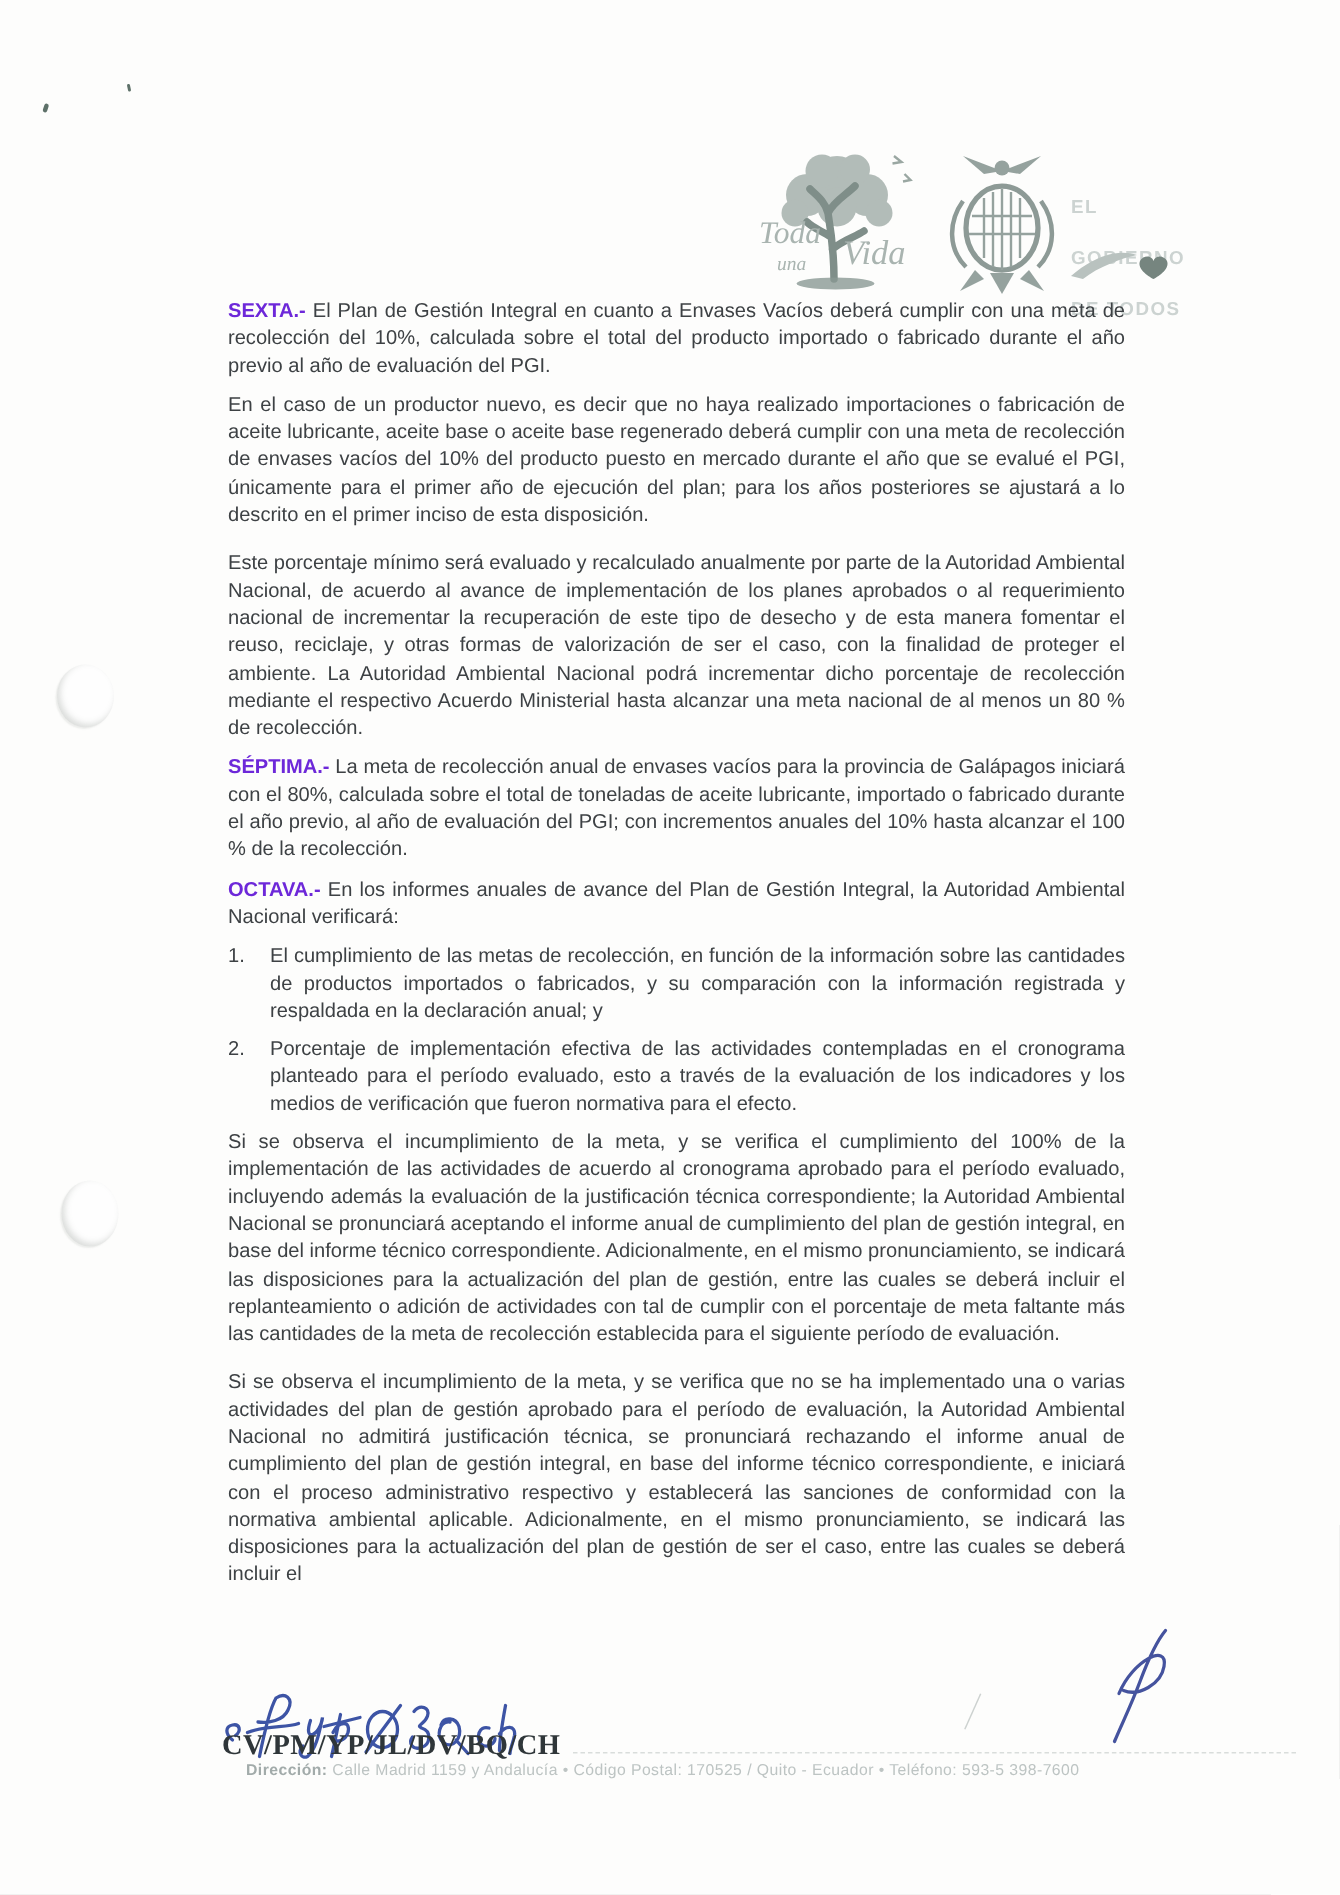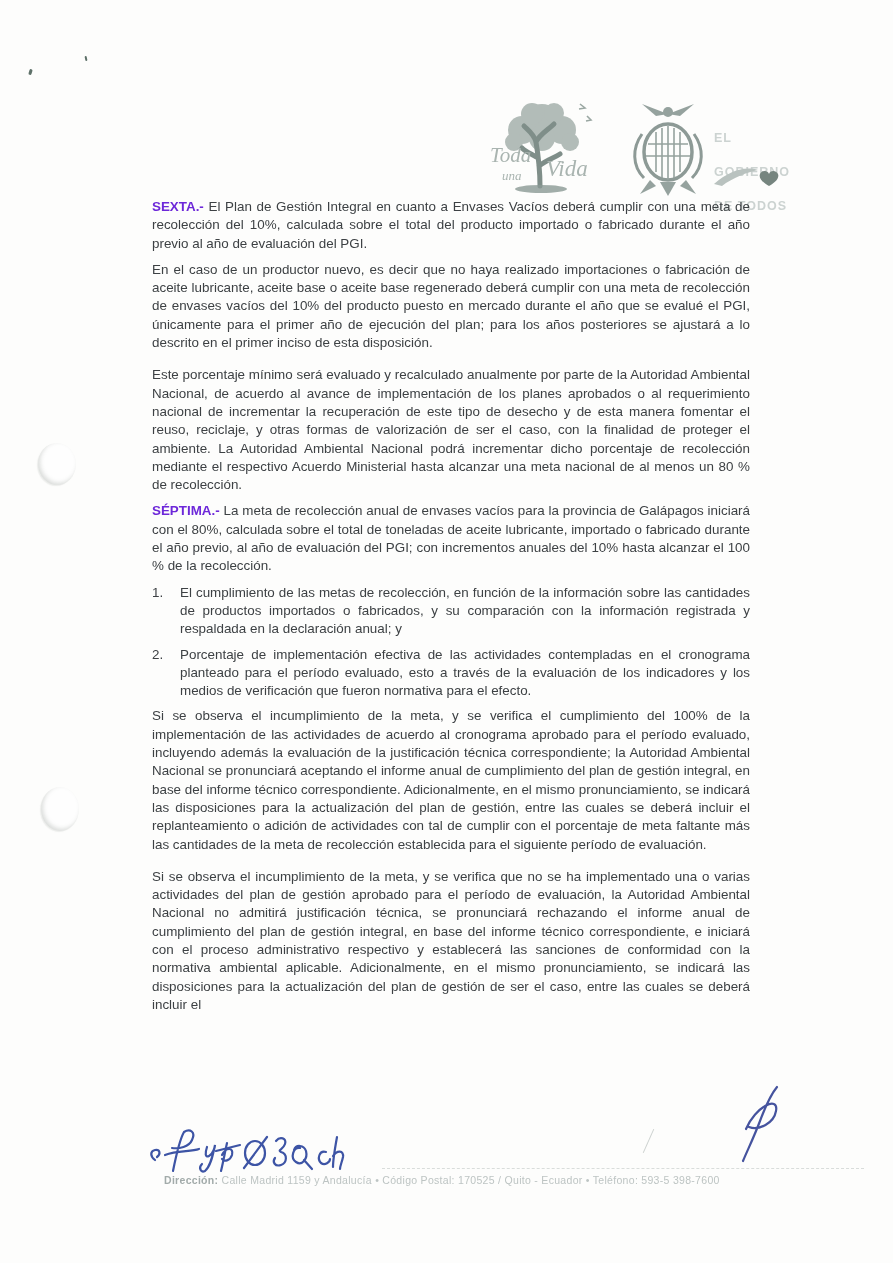--- a/index.html
+++ b/index.html
@@ -13,21 +13,21 @@
     color:#3d4144;
   }
   
   .wordmark{
     position:absolute;left:204px;top:143px;
     font-size:17.5px;letter-spacing:1.5px;
     white-space:nowrap;
   }
   .wordmark .light{color:#c3c9c8;font-weight:400;}
   .wordmark .boldname{color:#99a2a2;font-weight:700;font-style:italic;letter-spacing:0.5px;}
-  .tree-logo{position:absolute;left:484px;top:96px;}
+  .tree-logo{position:absolute;left:500px;top:96px;}
   .coat{position:absolute;left:622px;top:100px;}
   .gov-slogan{
     position:absolute;left:714px;top:112px;
     font-size:12.5px;line-height:16px;letter-spacing:1px;
     color:#ccd3d1;font-weight:700;
   }
   .gov-slogan div{white-space:nowrap;margin-top:18px;}
   .heart-swoosh{position:absolute;left:712px;top:158px;}
   
   .speck{position:absolute;background:#5e7169;border-radius:2px;}
@@ -157,20 +157,21 @@
   <div class="doc-body">
 
     <p><span class="lead">SEXTA.-</span> <span>El Plan de Gestión Integral en cuanto a Envases Vacíos deberá cumplir con una meta de recolección del 10%, calculada sobre el total del producto importado o fabricado durante el año previo al año de evaluación del PGI.</span></p>
 
     <p><span>En el caso de un productor nuevo, es decir que no haya realizado importaciones o fabricación de aceite lubricante, aceite base o aceite base regenerado deberá cumplir con una meta de recolección de envases vacíos del 10% del producto puesto en mercado durante el año que se evalué el PGI, únicamente para el primer año de ejecución del plan; para los años posteriores se ajustará a lo descrito en el primer inciso de esta disposición.</span></p>
 
     <p class="gap-md"><span>Este porcentaje mínimo será evaluado y recalculado anualmente por parte de la Autoridad Ambiental Nacional, de acuerdo al avance de implementación de los planes aprobados o al requerimiento nacional de incrementar la recuperación de este tipo de desecho y de esta manera fomentar el reuso, reciclaje, y otras formas de valorización de ser el caso, con la finalidad de proteger el ambiente. La Autoridad Ambiental Nacional podrá incrementar dicho porcentaje de recolección mediante el respectivo Acuerdo Ministerial hasta alcanzar una meta nacional de al menos un 80 % de recolección.</span></p>
 
     <p><span class="lead">SÉPTIMA.-</span> <span>La meta de recolección anual de envases vacíos para la provincia de Galápagos iniciará con el 80%, calculada sobre el total de toneladas de aceite lubricante,  importado o fabricado durante el año previo, al año de evaluación del PGI; con incrementos anuales del 10% hasta alcanzar el 100 % de la recolección.</span></p>
 
+    <p><span class="lead">OCTAVA.-</span> <span>En los informes anuales de avance del Plan de Gestión Integral, la Autoridad Ambiental Nacional verificará:</span></p>
 
     <div class="num-list">
       <div class="num-item">
         <span class="num">1.</span>
         <span class="itxt">El cumplimiento de las metas de recolección, en función de la información sobre las cantidades de productos importados o fabricados, y su comparación con la información registrada y respaldada en la declaración anual; y</span>
       </div>
       <div class="num-item">
         <span class="num">2.</span>
         <span class="itxt">Porcentaje de implementación efectiva de las actividades contempladas en el cronograma planteado para el período evaluado, esto a través de la evaluación de los indicadores y los medios de verificación que fueron normativa para el efecto.</span>
       </div>
@@ -201,20 +202,21 @@
         <ellipse cx="110" cy="27" rx="10" ry="12"></ellipse>
         <path d="M99,42 L122,11"></path>
         <path d="M131,15 C135,10 142,12 140,18 C138,24 132,24 136,26 C143,28 142,37 136,39 C130,41 127,36 130,32"></path>
         <path d="M155,22 C148,21 145,32 151,36 C157,40 163,33 161,25 C159,19 151,18 149,24 M159,34 L167,43"></path>
         <path d="M181,26 C174,24 172,33 176,37 C180,40 185,36 185,33"></path>
         <path d="M192,11 C190,22 188,33 188,41 M188,30 C192,24 199,24 198,31 C197,36 195,40 195,43"></path>
       </g>
     </svg>
   </div>
 
+  <div class="initials">CV/PM/YP/JL/DV/BQ/CH</div>
 
   <div class="dash-line"></div>
 
   <div class="addr">
     <span class="lbl">Dirección:</span>
     <span>Calle Madrid 1159 y Andalucía  •  Código Postal: 170525 / Quito - Ecuador  •  Teléfono: 593-5 398-7600</span>
   </div>
 
 </div>
 

